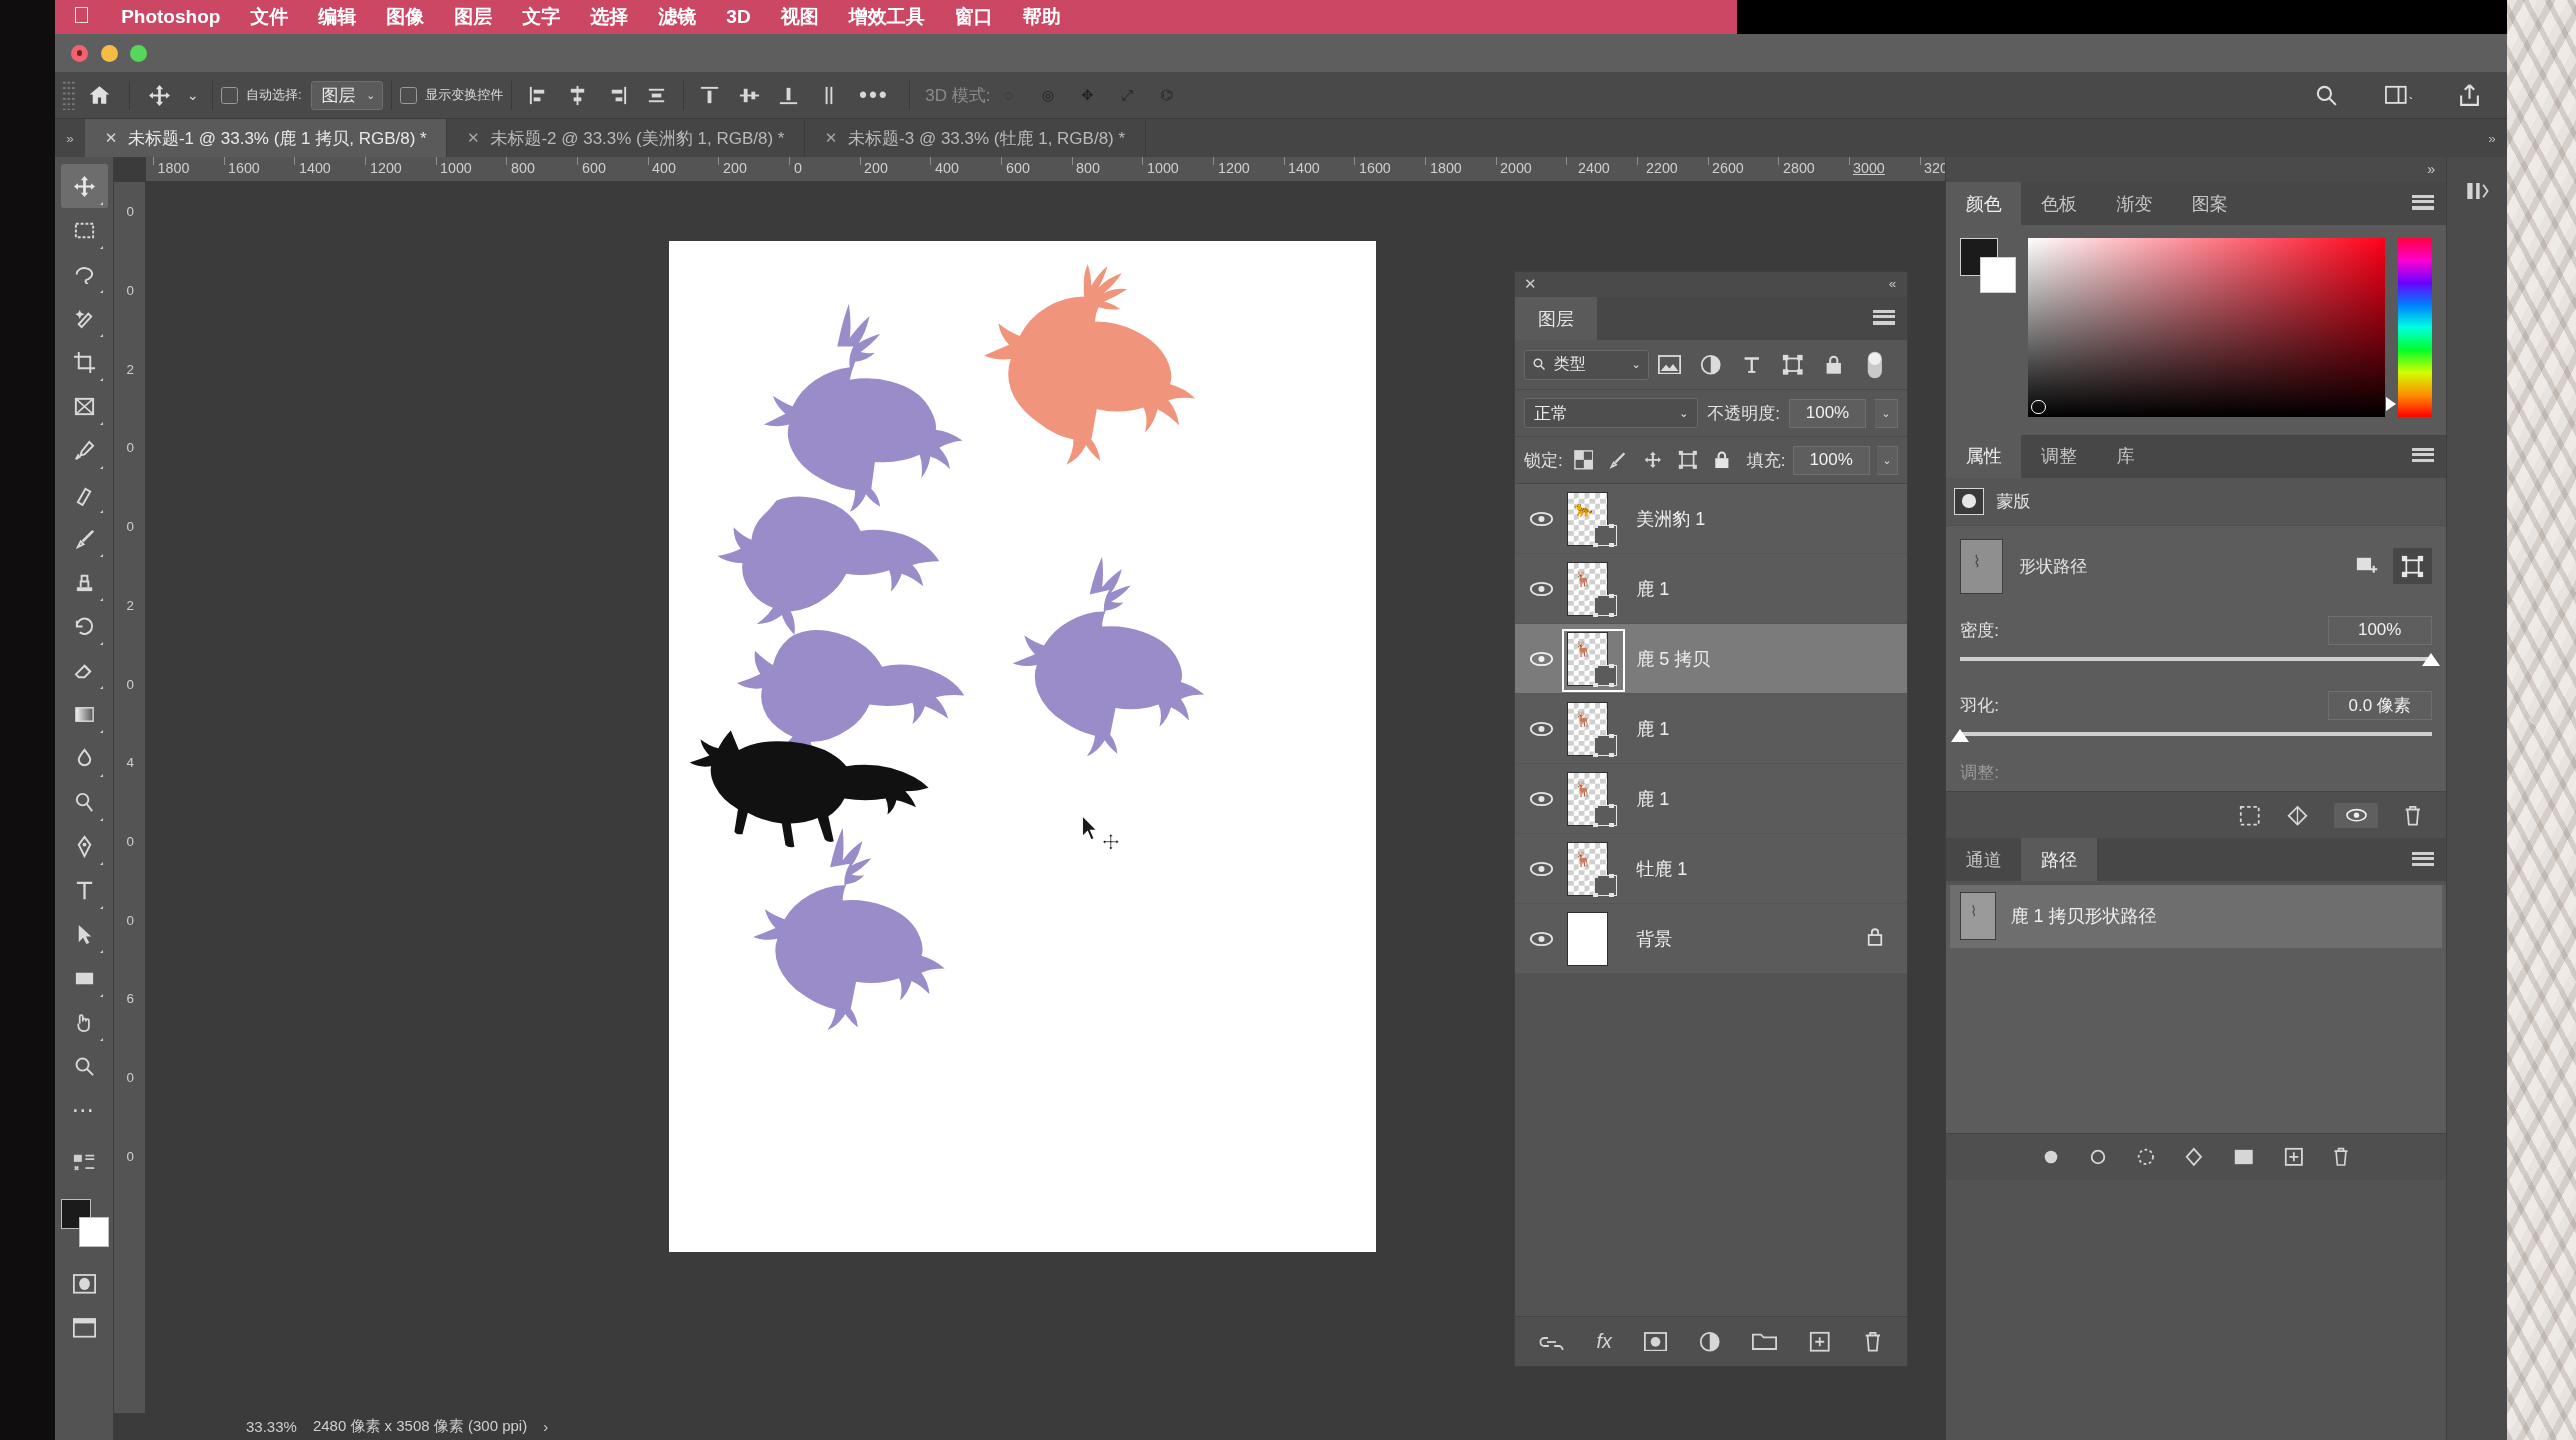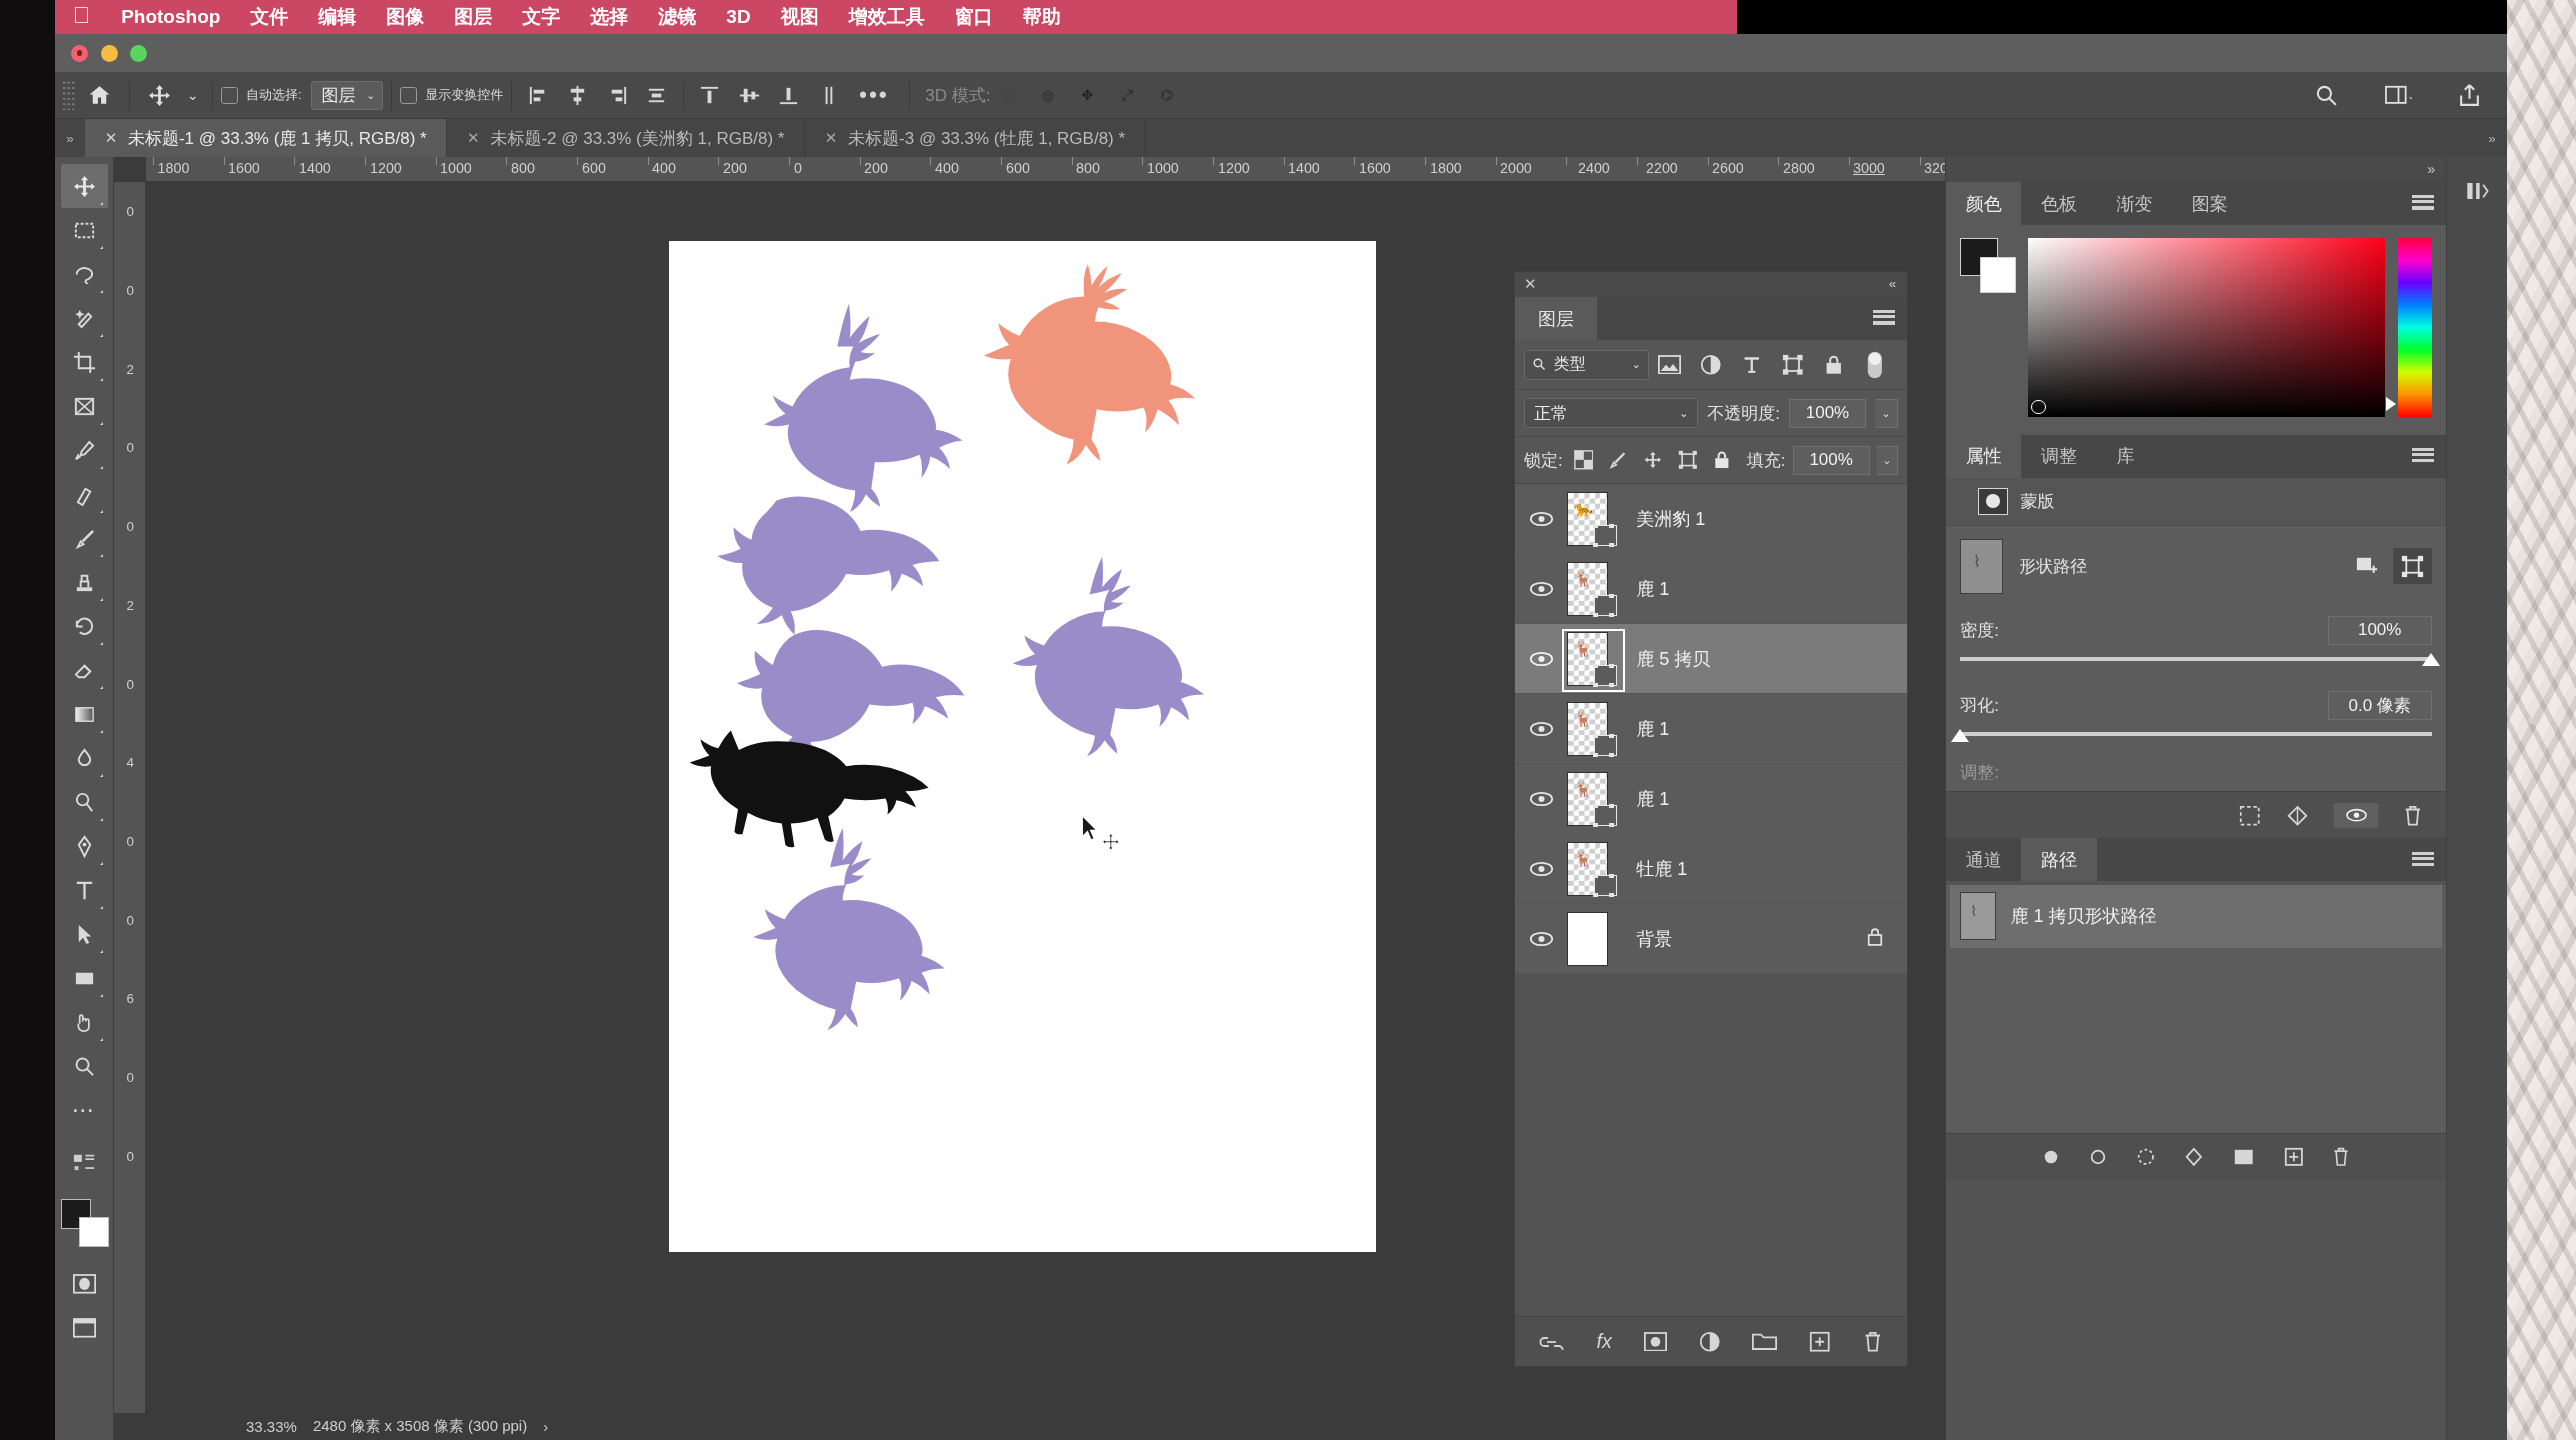--- a/index.html
+++ b/index.html
@@ -154,21 +154,21 @@
   .csw .f{position:absolute;left:0;top:0;width:38px;height:38px;background:#1b1b1b;border:1.8px solid #cfcfcf;}
   .csw .b{position:absolute;left:19.7px;top:19.7px;width:36px;height:36px;background:#fff;border:1.8px solid #cfcfcf;}
   .cfield{flex:1;height:179px;position:relative;
     background:linear-gradient(to top,#000,rgba(0,0,0,0)),linear-gradient(to right,#fff,#ff0018);}
   .cfield .pick{position:absolute;left:3.6px;bottom:2.7px;width:14.3px;height:14.3px;border:1.8px solid #fff;border-radius:50%;}
   .hue{width:34px;height:179px;position:relative;
     background:linear-gradient(to bottom,#ff0040,#ff00d0,#6a00ff,#0080ff,#00ffe0,#00ff2a,#d0ff00,#ff9100,#ff0000);}
   .hue .mk{position:absolute;left:-11.6px;bottom:5.4px;width:0;height:0;border-top:7.2px solid transparent;
            border-bottom:7.2px solid transparent;border-left:10.7px solid #fff;}
   .propbody{background:#5c5c5c;}
-  .maskrow{height:47px;display:flex;align-items:center;gap:12.5px;padding:0 32px;background:#555;}
+  .maskrow{height:47px;display:flex;align-items:center;gap:12.5px;padding:0 8px;background:#555;}
   .maskicon{width:30px;height:27px;background:#3a3a3a;border:1.8px solid #d6d6d6;display:flex;align-items:center;justify-content:center;}
   .maskicon i{display:block;width:13.4px;height:13.4px;border-radius:50%;background:#e6e6e6;}
   .shaperow{height:82px;display:flex;align-items:center;padding:0 14.3px;gap:16px;background:#5c5c5c;border-top:0.9px solid #4e4e4e;}
   .shapethumb{width:43px;height:55px;background:#8f8f8f;border:0.9px solid #3d3d3d;position:relative;}
   .shapethumb .g{position:absolute;left:11.6px;top:12.5px;color:#4a4a4a;font-size:16px;}
   .sqbtn{width:39px;height:36px;display:flex;align-items:center;justify-content:center;color:#e0e0e0;}
   .sqbtn.on{background:#474747;}
   .sliderrow{padding:9px 14.3px 5.4px 14.3px;}
   .srlabels{display:flex;align-items:center;justify-content:space-between;}
   .track{height:3.6px;background:#cfcfcf;margin-top:12.5px;position:relative;}

